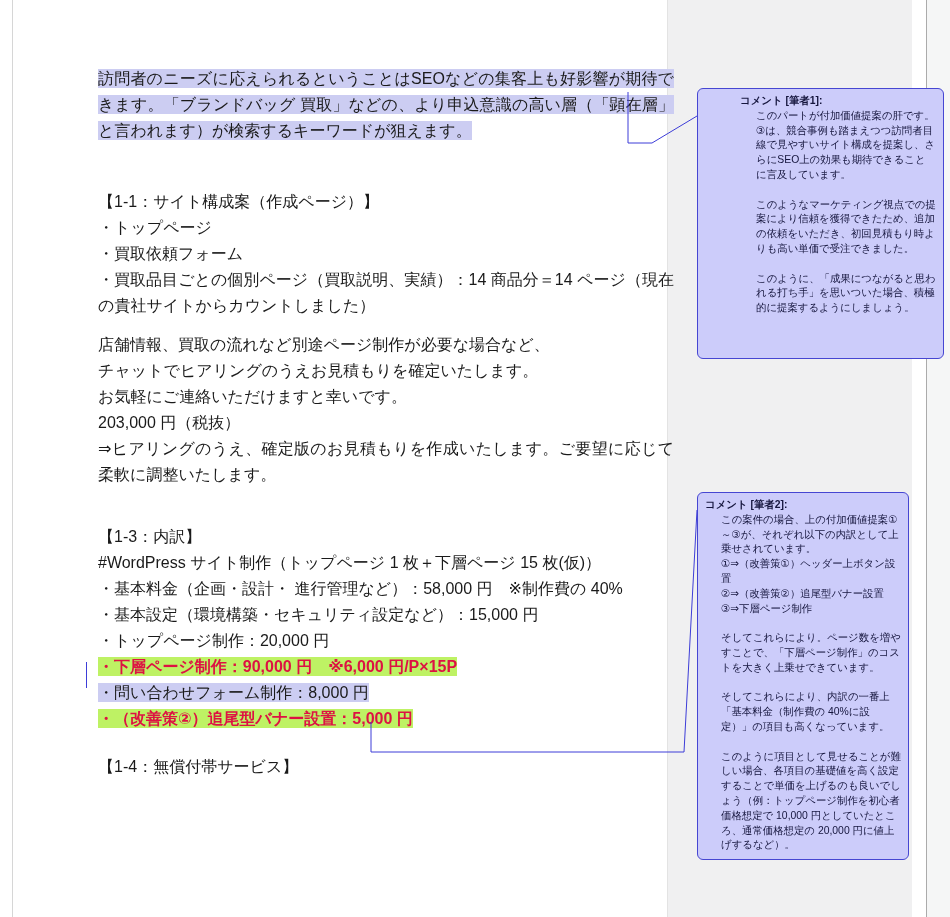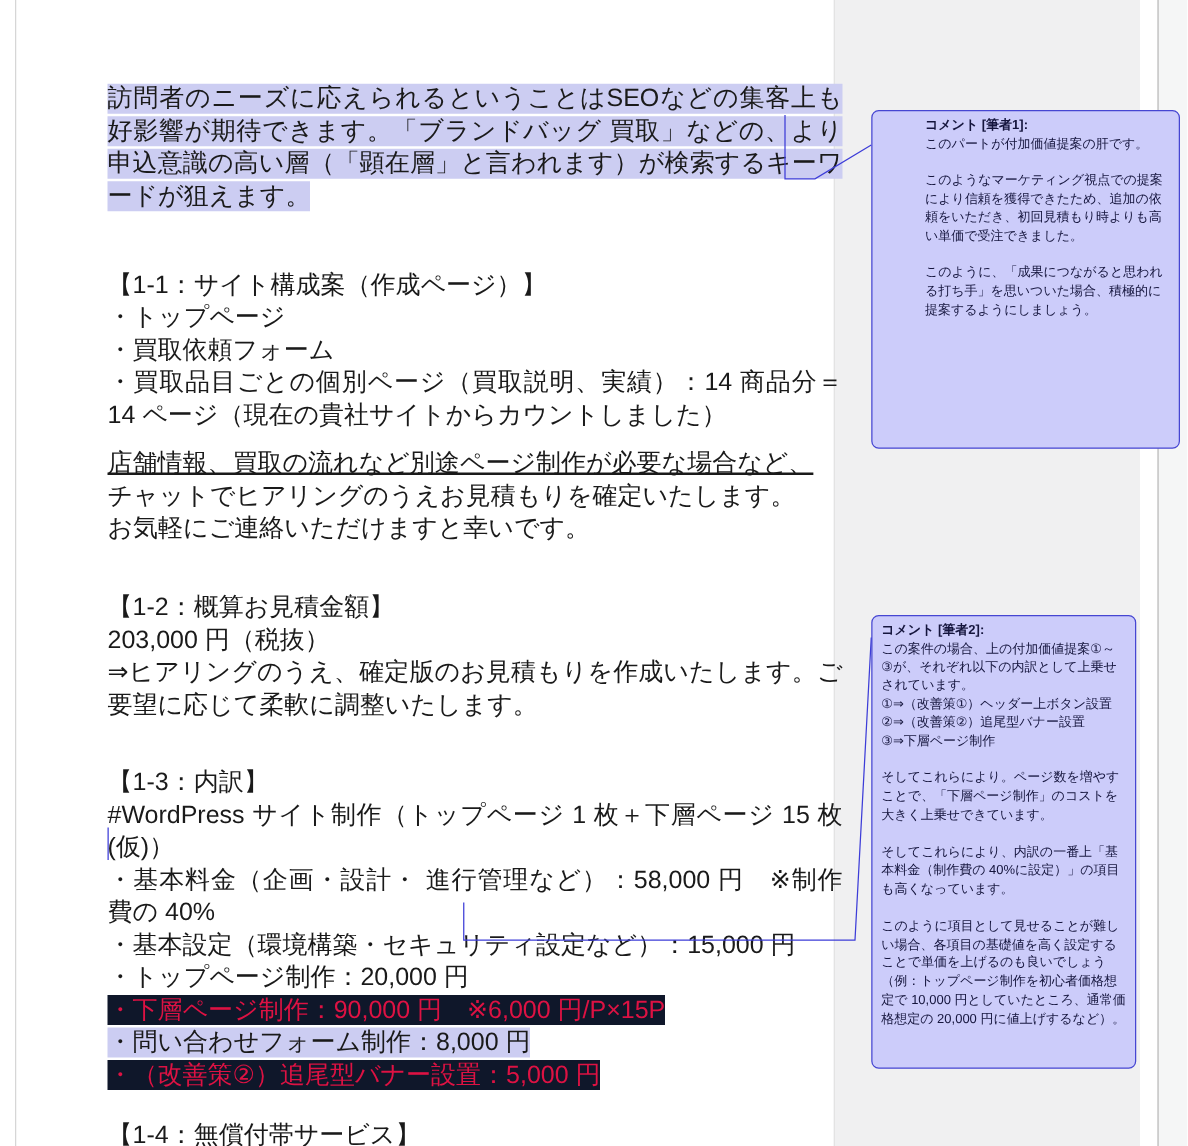--- a/index.html
+++ b/index.html
@@ -9,73 +9,73 @@
     font-family:"Liberation Sans","DejaVu Sans",sans-serif;
   }
   
   .page-left-border{position:absolute;left:12px;top:0;width:1px;height:917px;background:#d6d6d6;}
   
   .margin-area{position:absolute;left:667px;top:0;width:244px;height:917px;background:#f0f0f1;border-left:1px solid #e3e3e3;}
   .scroll-divider{position:absolute;left:926px;top:0;width:1px;height:917px;background:#ababab;}
   .scroll-track{position:absolute;left:927px;top:0;width:23px;height:917px;background:#f5f6f6;}
   
   .doc-body{position:absolute;left:86px;top:66px;width:588px;color:#1a1a1a;}
-  .docline{font-size:20px;line-height:26px;text-align:justify;}
+  .docline{font-size:16px;line-height:26px;text-align:justify;margin-left:12px;}
   .docline span{padding:1px 0;}
   .hl span{background:#cccdf2;}
-  .redhl span{background:#0f172a;color:#dd1243;font-weight:normal;}
+  .redhl span{background:#bef264;color:#dd1243;font-weight:bold;}
   
   .comment-box{
     position:absolute;left:697px;width:196px;
     background:#ccccfa;border:1px solid #4646d2;border-radius:6px;
     padding:5px 7px 6px 7px;color:#15153d;
     font-size:10.4px;line-height:14.8px;z-index:3;
   }
   .comment-box.c1{top:88px;min-height:258px;padding-left:42px;}
   .comment-box.c2{top:492px;min-height:350px;}
   .cheader{font-weight:bold;}
-  .cpara{min-height:14.8px;}
+  .cpara{min-height:14.8px;margin-left:16px;}
   
   svg.connectors{position:absolute;left:0;top:0;z-index:4;pointer-events:none;}
 </style>
 </head>
 <body>
 
 <div class="page-left-border"></div>
 <div class="margin-area"></div>
 <div class="scroll-divider"></div>
 <div class="scroll-track"></div>
 
 <div class="doc-body">
     <div class="docline hl"><span>訪問者のニーズに応えられるということはSEOなどの集客上も好影響が期待できます。「ブランドバッグ 買取」などの、より申込意識の高い層（「顕在層」と言われます）が検索するキーワードが狙えます。</span></div>
     <div class="docline normal" style="margin-top: 45px;"><span>【1-1：サイト構成案（作成ページ）】</span></div>
     <div class="docline normal"><span>・トップページ</span></div>
     <div class="docline normal"><span>・買取依頼フォーム</span></div>
     <div class="docline normal"><span>・買取品目ごとの個別ページ（買取説明、実績）：14 商品分＝14 ページ（現在の貴社サイトからカウントしました）</span></div>
-    <div class="docline normal" style="margin-top: 13px; text-decoration: underline;"><span>店舗情報、買取の流れなど別途ページ制作が必要な場合など、</span></div>
+    <div class="docline normal" style="margin-top: 13px;"><span>店舗情報、買取の流れなど別途ページ制作が必要な場合など、</span></div>
     <div class="docline normal"><span>チャットでヒアリングのうえお見積もりを確定いたします。</span></div>
     <div class="docline normal"><span>お気軽にご連絡いただけますと幸いです。</span></div>
-    <div class="docline normal" style="margin-top: 37px;"><span>【1-2：概算お見積金額】</span></div>
     <div class="docline normal"><span>203,000 円（税抜）</span></div>
     <div class="docline normal"><span>⇒ヒアリングのうえ、確定版のお見積もりを作成いたします。ご要望に応じて柔軟に調整いたします。</span></div>
     <div class="docline normal" style="margin-top: 36px;"><span>【1-3：内訳】</span></div>
     <div class="docline normal"><span>#WordPress サイト制作（トップページ 1 枚＋下層ページ 15 枚(仮)）</span></div>
     <div class="docline normal"><span>・基本料金（企画・設計・ 進行管理など）：58,000 円　※制作費の 40%</span></div>
     <div class="docline normal"><span>・基本設定（環境構築・セキュリティ設定など）：15,000 円</span></div>
     <div class="docline normal"><span>・トップページ制作：20,000 円</span></div>
     <div class="docline redhl"><span>・下層ページ制作：90,000 円　※6,000 円/P×15P</span></div>
     <div class="docline hl"><span>・問い合わせフォーム制作：8,000 円</span></div>
     <div class="docline redhl"><span>・（改善策②）追尾型バナー設置：5,000 円</span></div>
     <div class="docline normal" style="margin-top: 22px;"><span>【1-4：無償付帯サービス】</span></div>
   </div>
 
 <div class="comment-box c1">
   <div class="cheader">コメント [筆者1]:</div>
   <div>
       <div class="cpara">このパートが付加価値提案の肝です。</div>
+      <div class="cpara">③は、競合事例も踏まえつつ訪問者目線で見やすいサイト構成を提案し、さらにSEO上の効果も期待できることに言及しています。</div>
       <div class="cpara"></div>
       <div class="cpara">このようなマーケティング視点での提案により信頼を獲得できたため、追加の依頼をいただき、初回見積もり時よりも高い単価で受注できました。</div>
       <div class="cpara"></div>
       <div class="cpara">このように、「成果につながると思われる打ち手」を思いついた場合、積極的に提案するようにしましょう。</div>
     </div>
 </div>
 
 <div class="comment-box c2">
   <div class="cheader">コメント [筆者2]:</div>
   <div>

